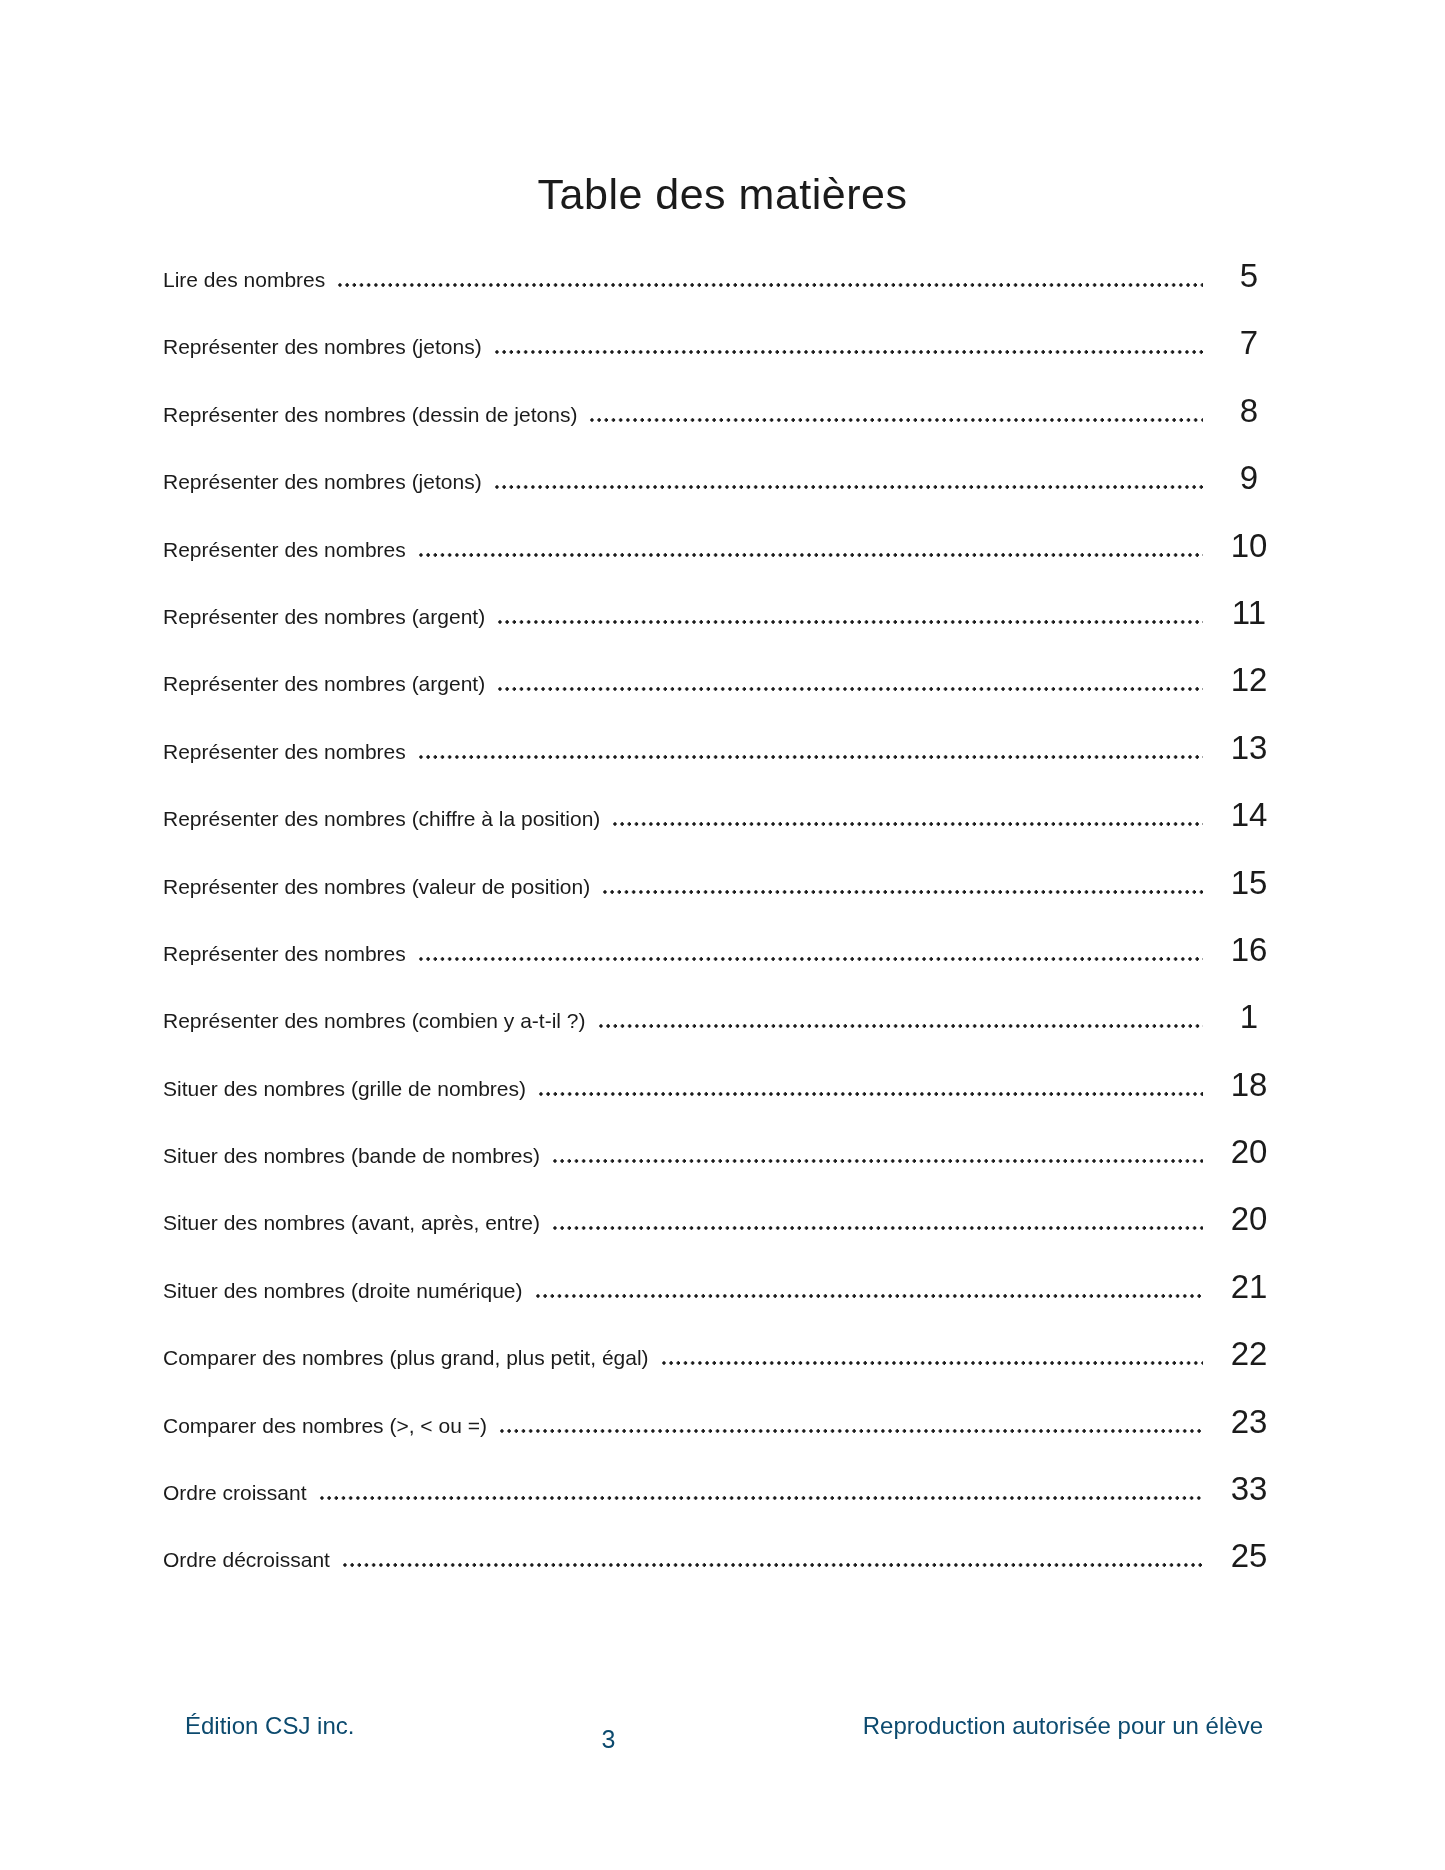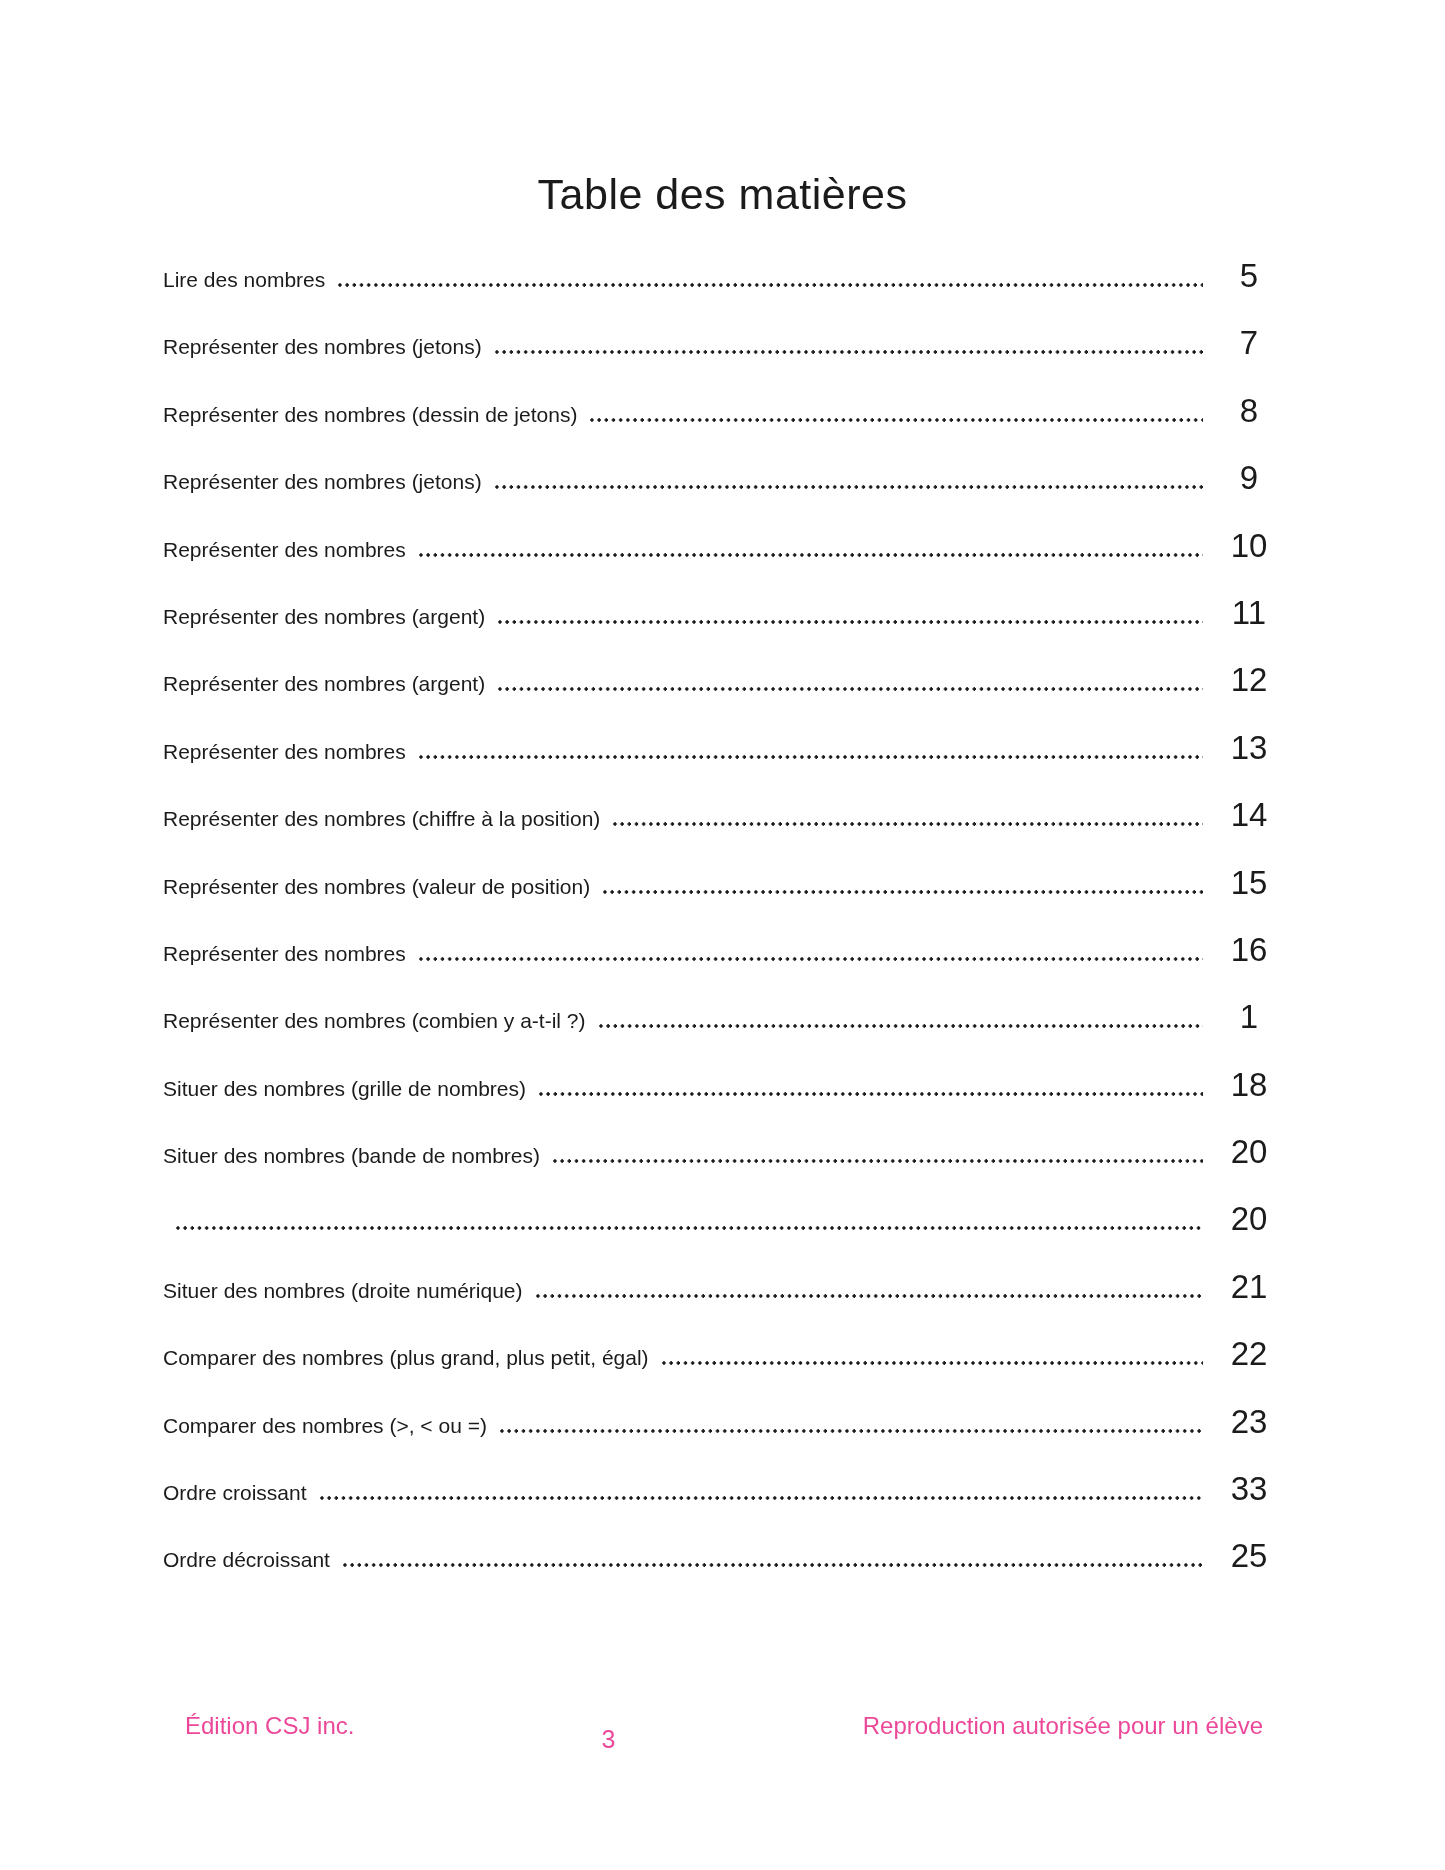--- a/index.html
+++ b/index.html
@@ -58,21 +58,21 @@
   }
   .page-footer {
     position: absolute;
     left: 185px;
     right: 182px;
     top: 1712px;
     display: flex;
     justify-content: space-between;
     align-items: flex-start;
     font-size: 24px;
-    color: #ec4899;
+    color: #0c4a6e;
   }
   .footer-center {
     position: relative;
     top: 13px;
     font-size: 25px;
   }
 </style>
 </head>
 <body>
 
@@ -160,20 +160,21 @@
     <span class="toc-page">18</span>
   </div>
 
   <div class="toc-row">
     <span class="toc-label">Situer des nombres (bande de nombres)</span>
     <span class="leader"></span>
     <span class="toc-page">20</span>
   </div>
 
   <div class="toc-row">
+    <span class="toc-label">Situer des nombres (avant, après, entre)</span>
     <span class="leader"></span>
     <span class="toc-page">20</span>
   </div>
 
   <div class="toc-row">
     <span class="toc-label">Situer des nombres (droite numérique)</span>
     <span class="leader"></span>
     <span class="toc-page">21</span>
   </div>
 

